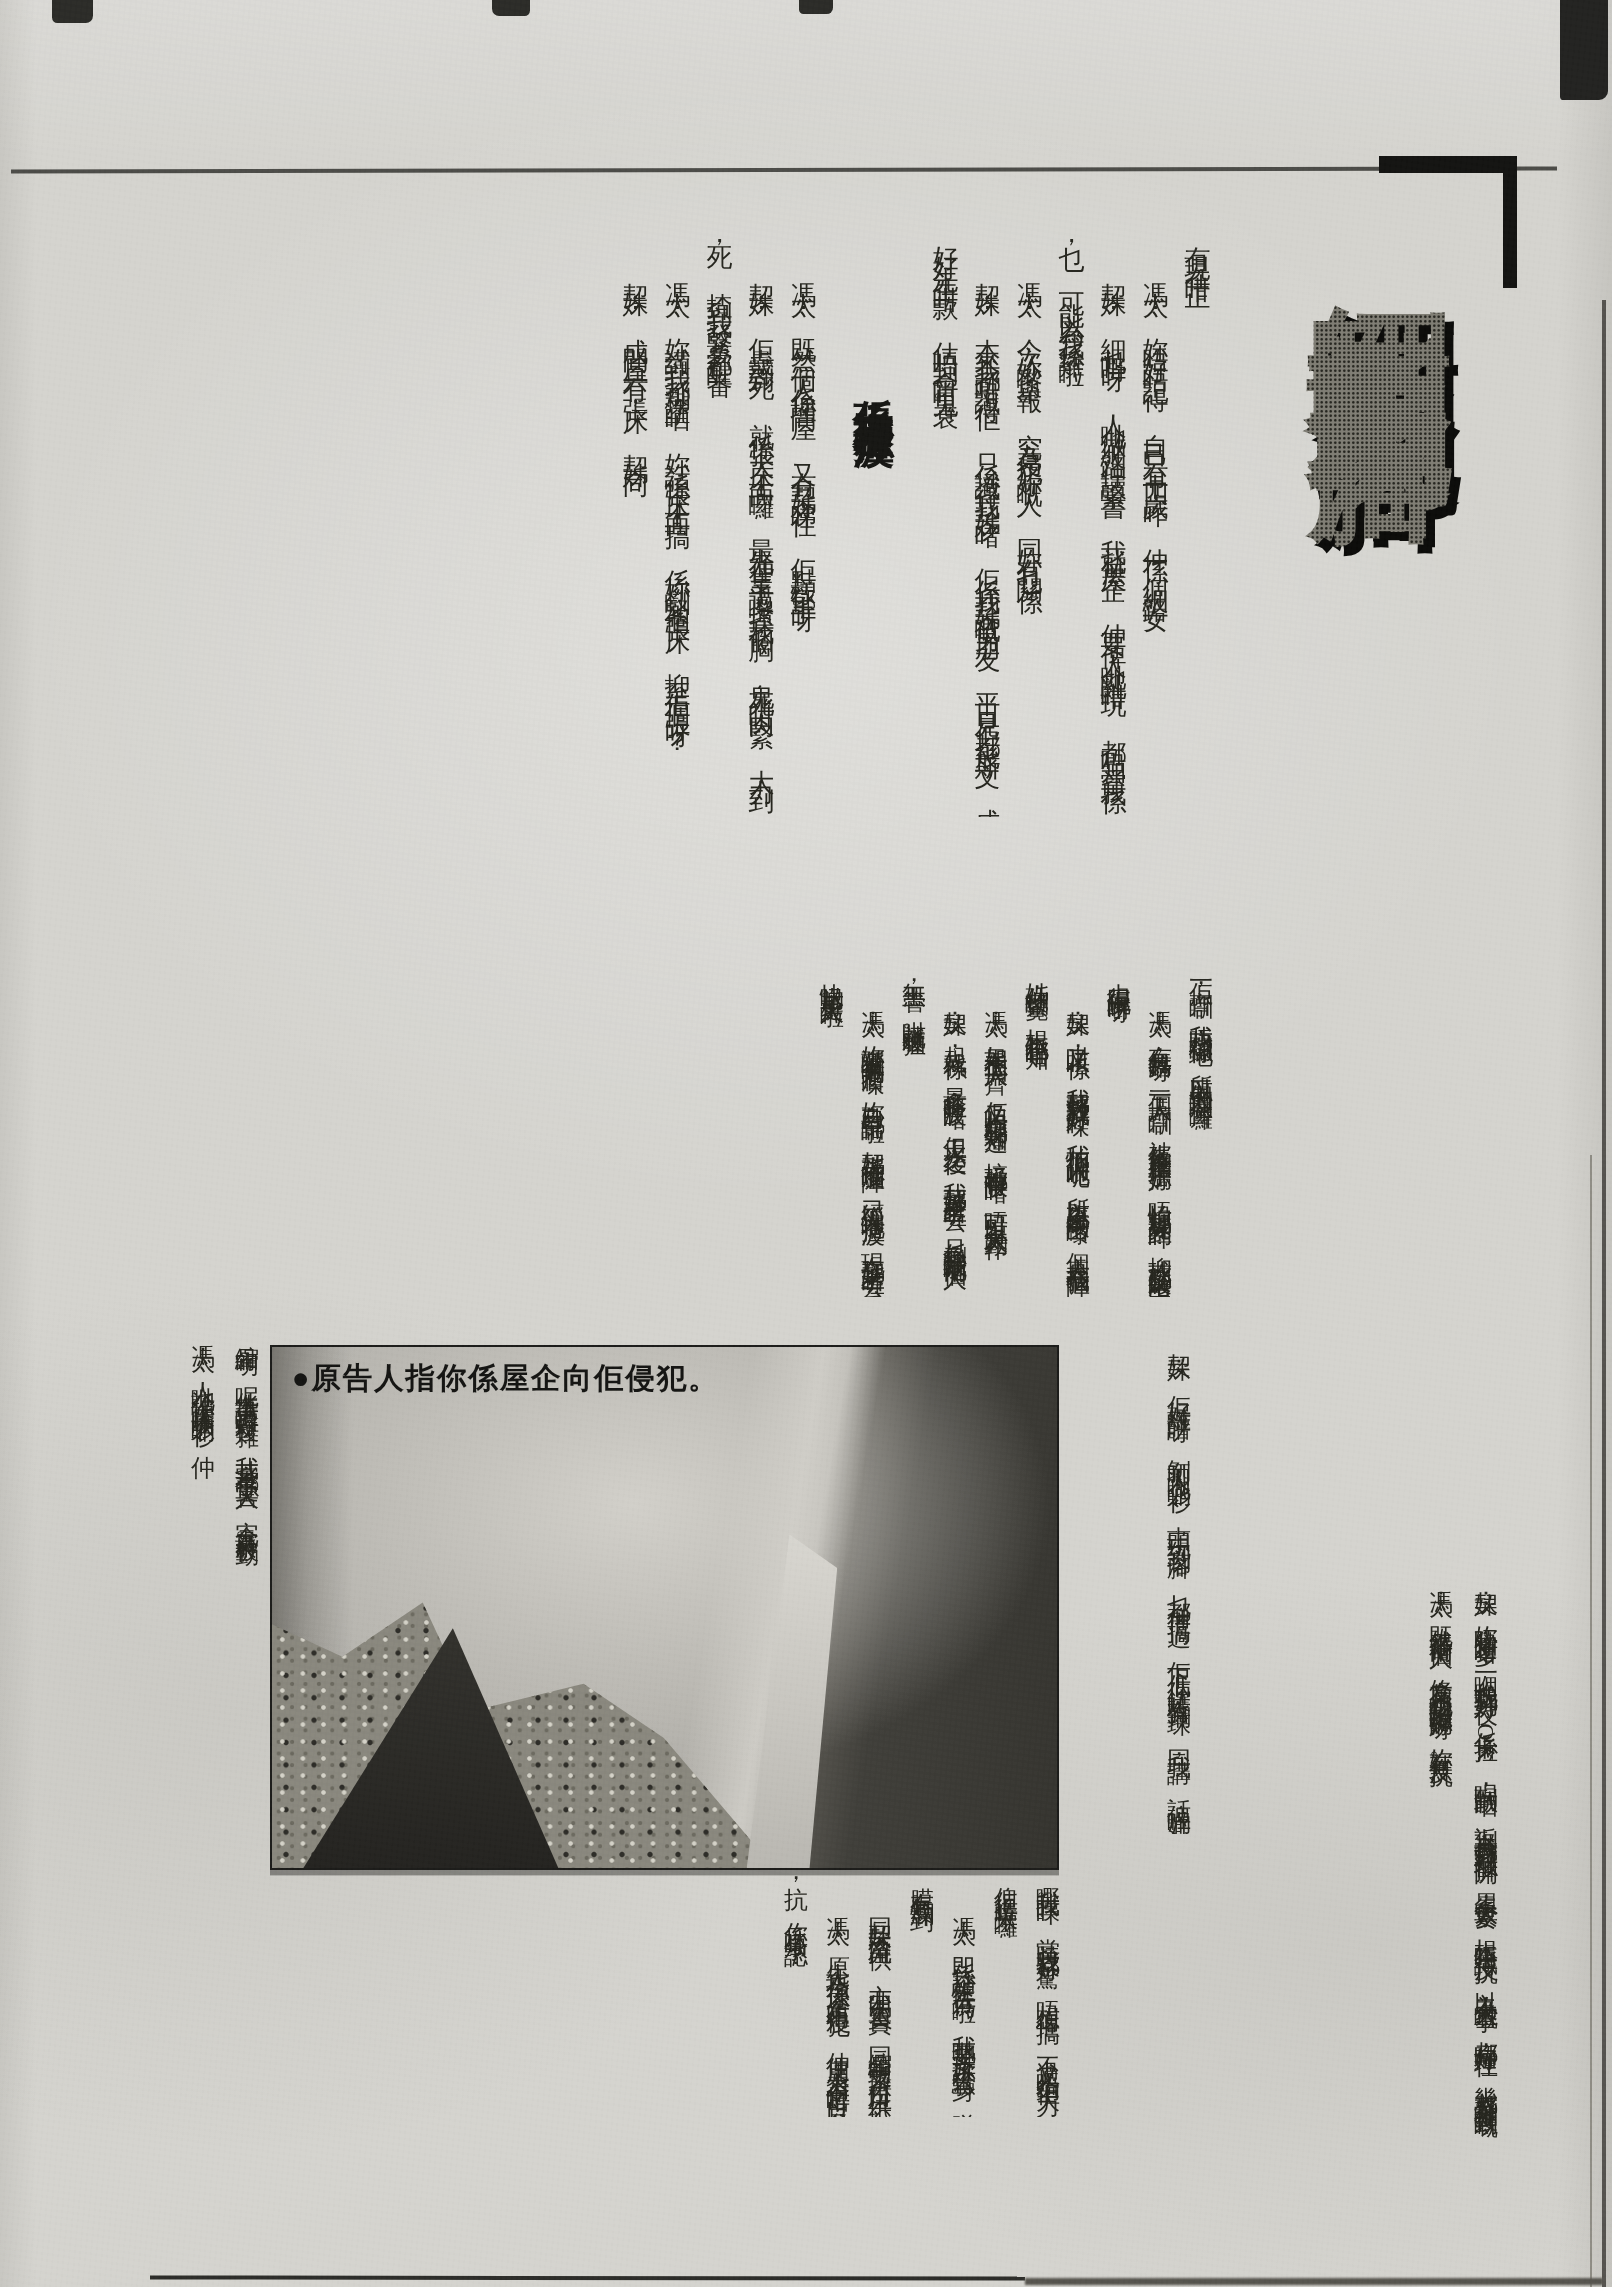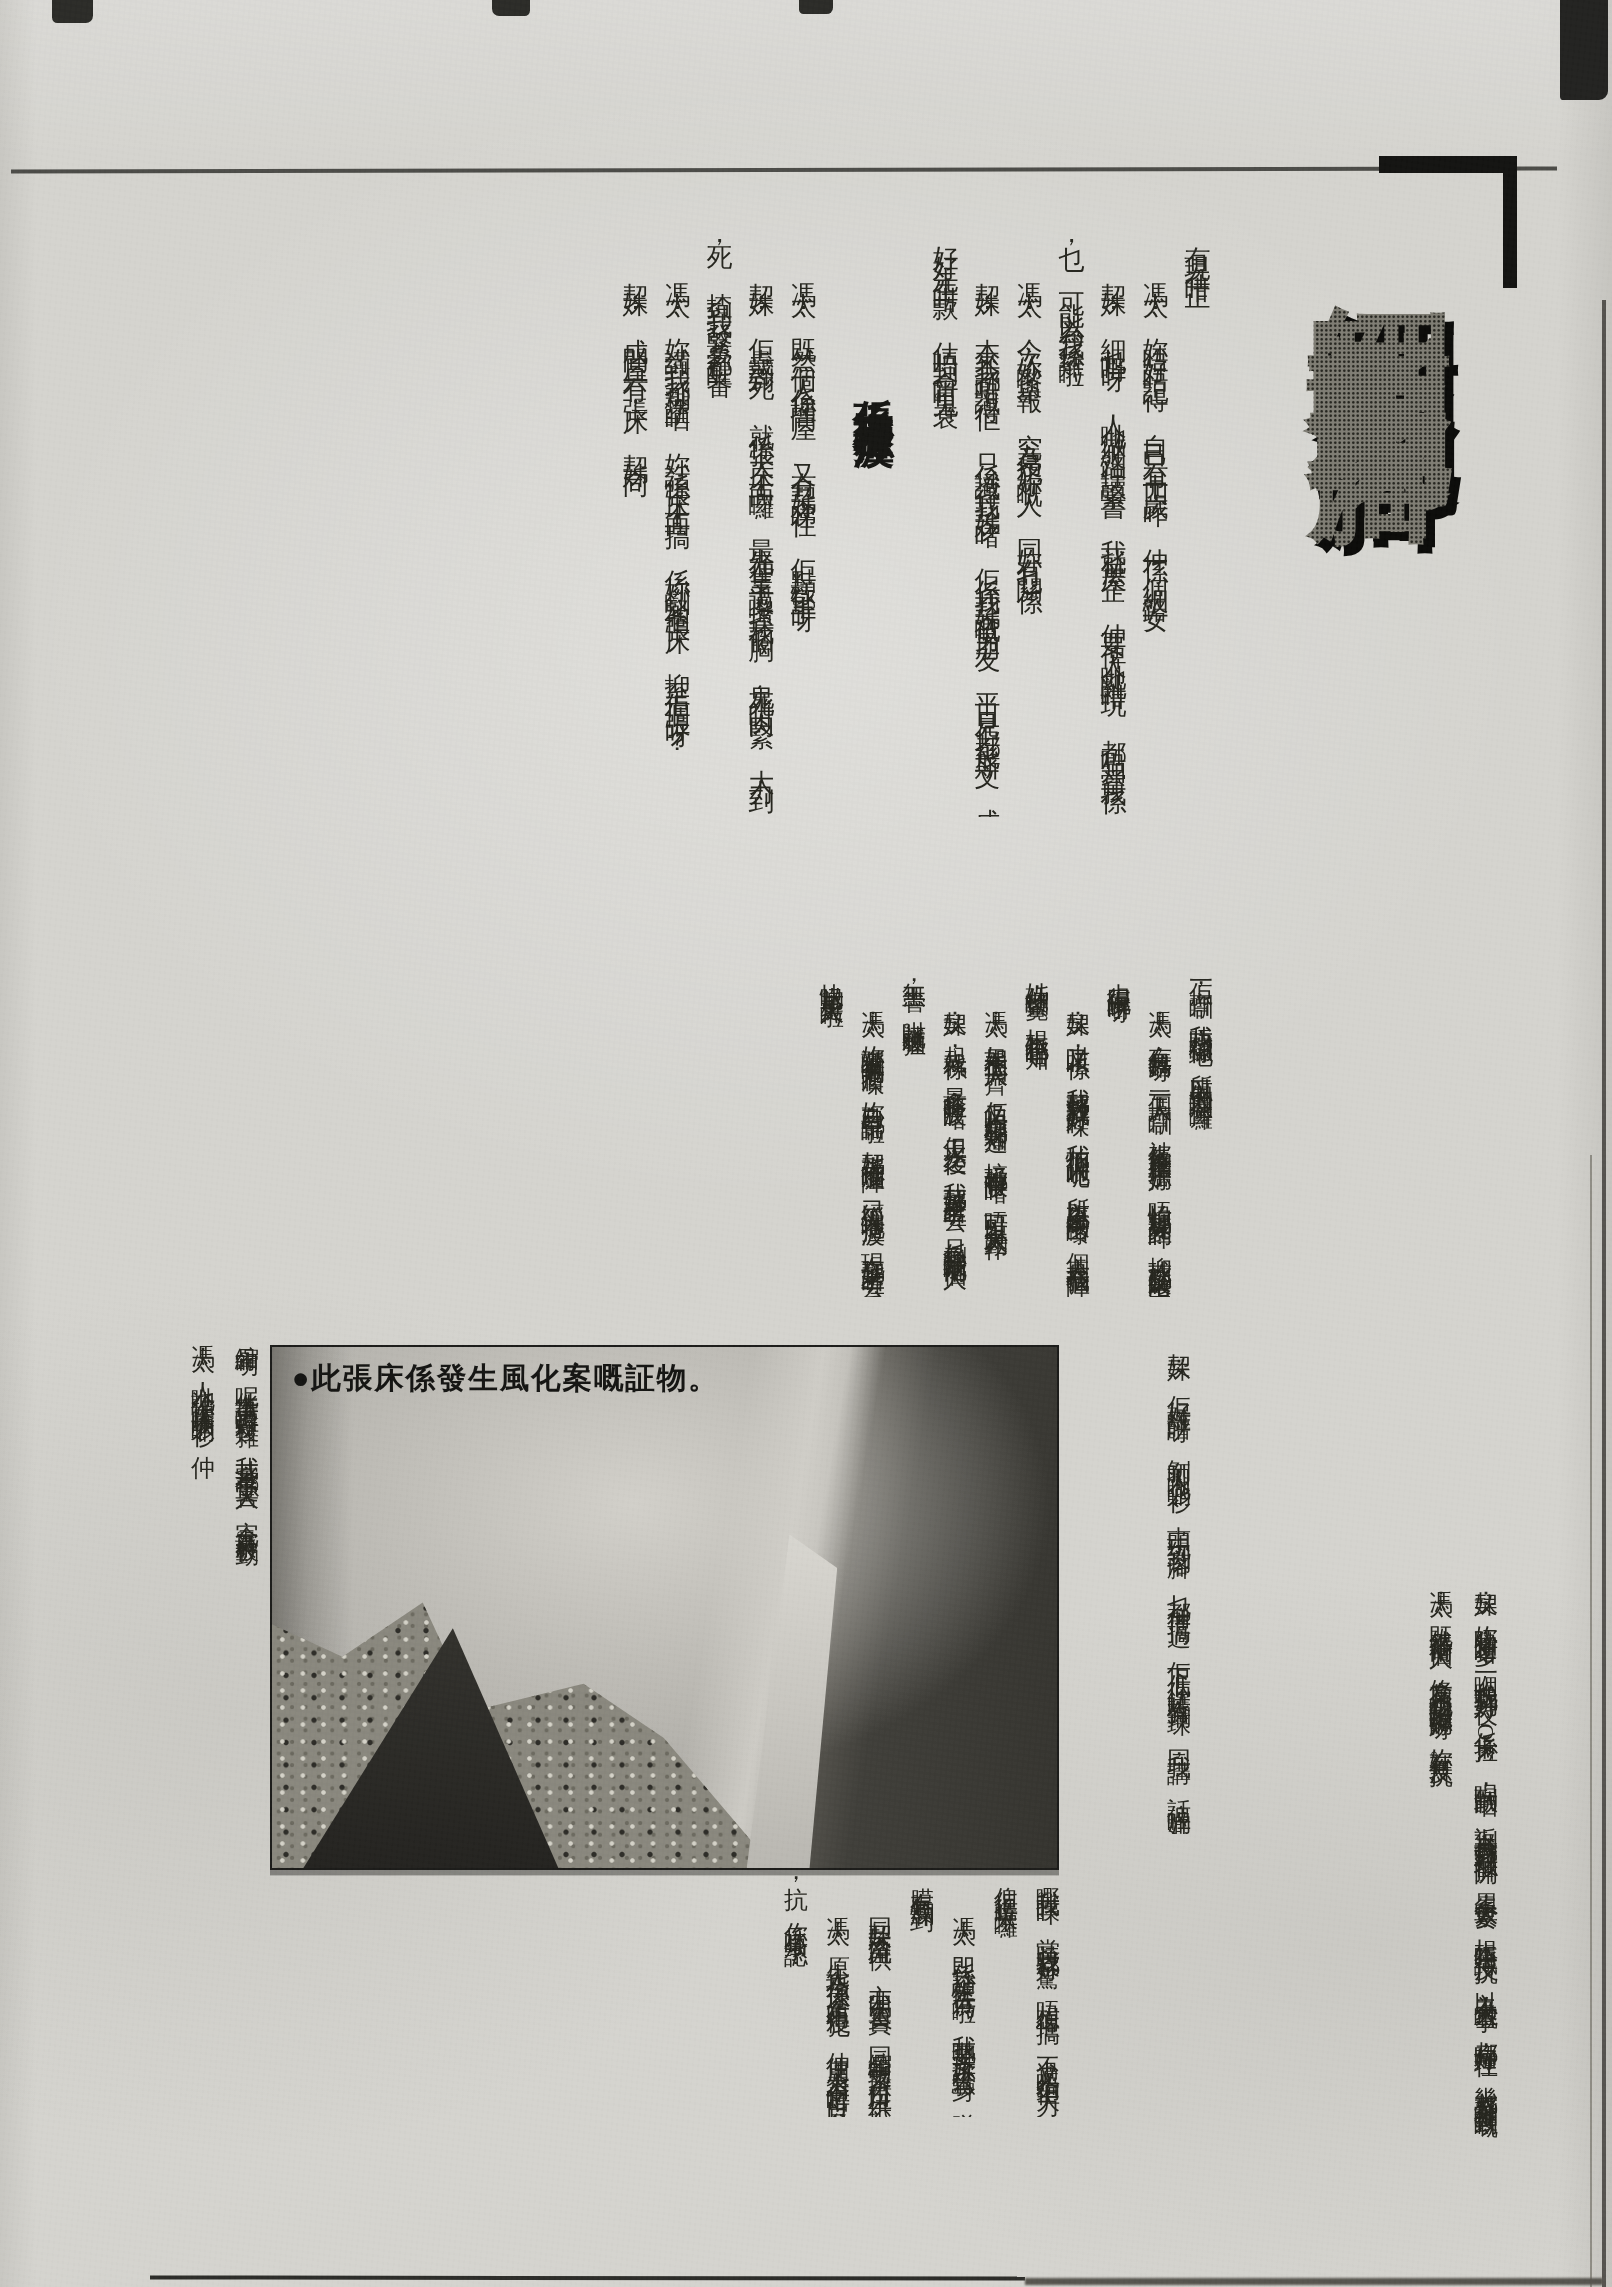--- a/index.html
+++ b/index.html
@@ -174,17 +174,17 @@
 
 <div class="vblock" id="b3left">
   <p>縮骨明：呢件事講出嚟好複雜，我其實都係受害人，完全處於被動。</p>
   <p>馮太：人哋話你上床除晒啲衫，仲</p>
 </div>
 
 <div id="photo">
   <div id="photo-bed"></div>
   <div id="photo-blanket"></div>
   <div id="photo-sheet"></div>
-  <div id="photo-caption">●此張床係發生風化案嘅証物。</div>
+  <div id="photo-caption">●原告人指你係屋企向佢侵犯。</div>
 </div>
 
 <div class="paper-noise"></div>
 
 
 </body></html>

